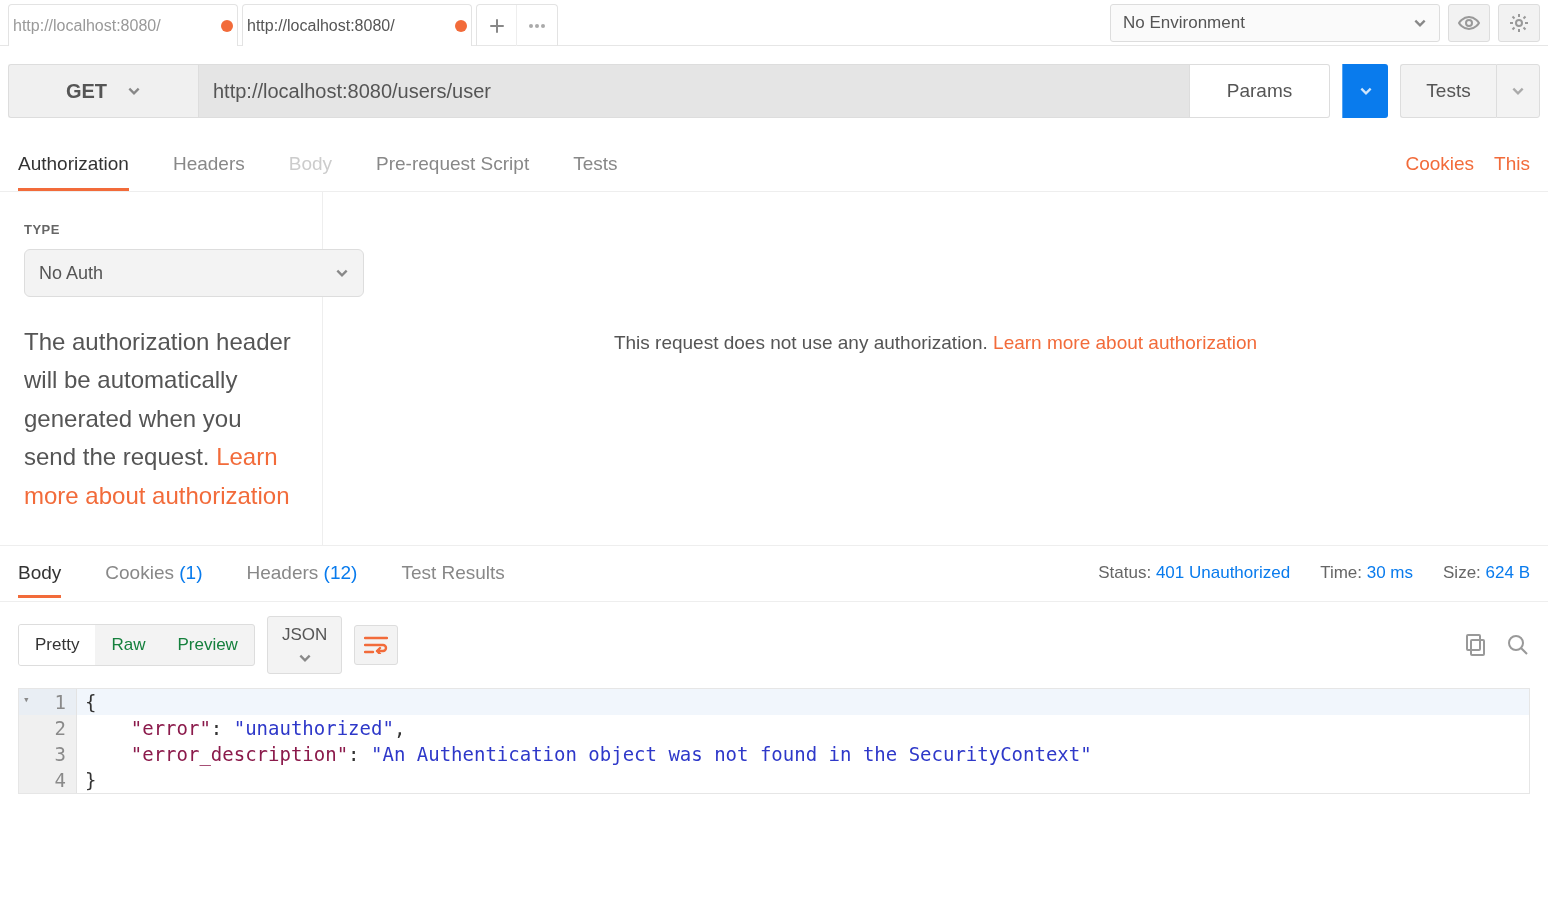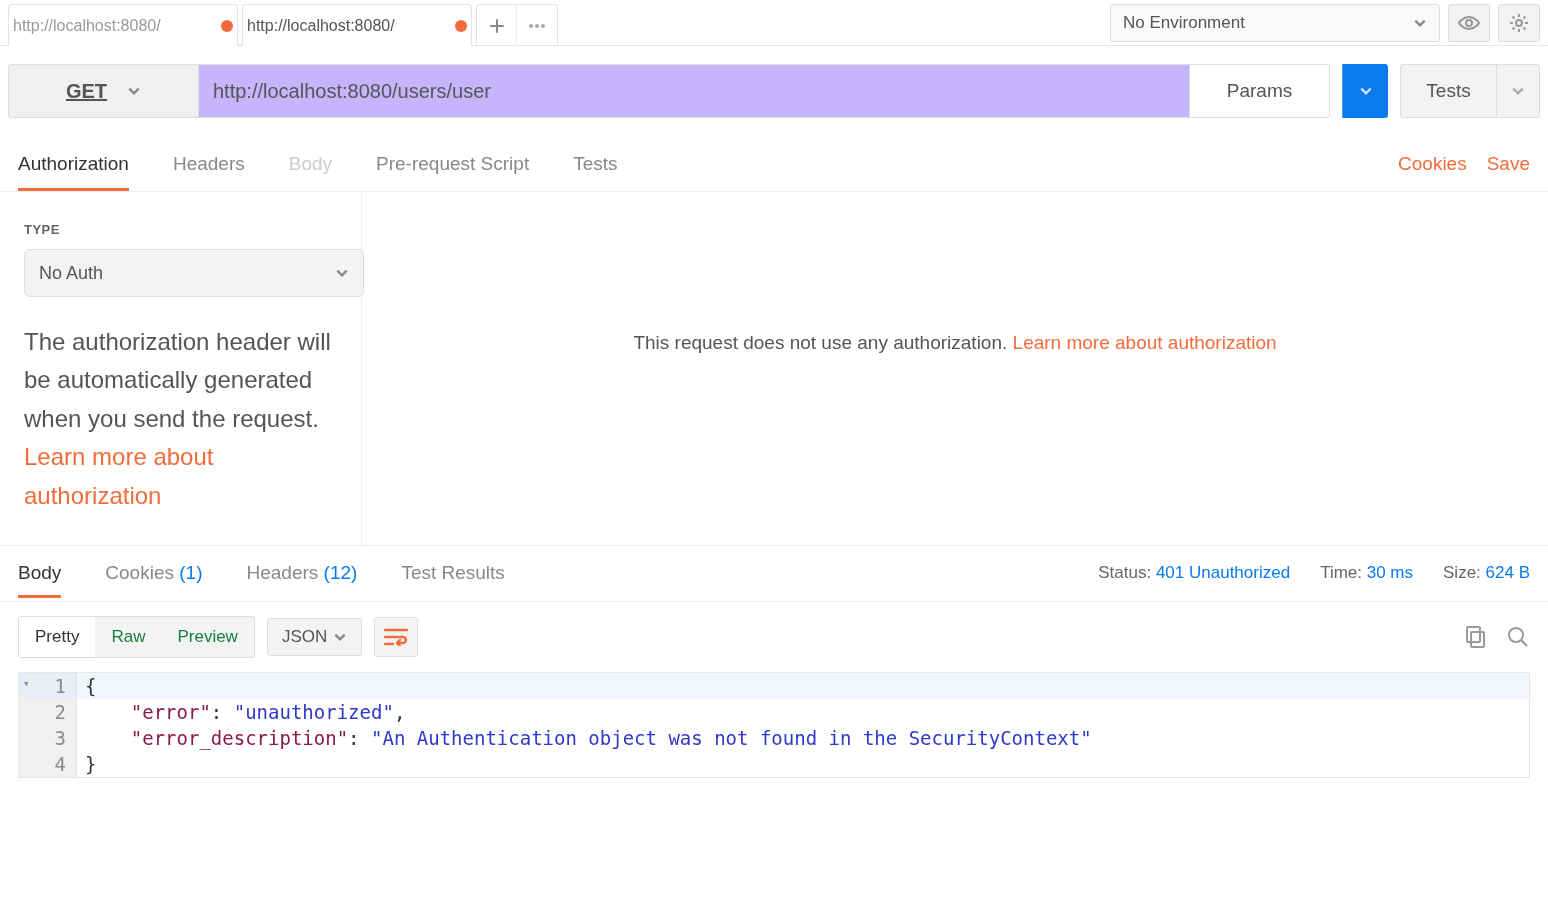--- a/index.html
+++ b/index.html
@@ -32,24 +32,24 @@
   }
   .iconbtn {
     width:42px; height:38px; display:flex; align-items:center; justify-content:center;
     border:1px solid #ddd; border-radius:3px; background:#f2f2f2; color:#888;
   }
 
   .request-row { display:flex; padding: 18px 8px; gap: 0; align-items:center; }
   .method-box {
     display:flex; align-items:center; justify-content:center; gap:20px;
     width: 190px; height: 54px; background:#f0f0f0; border:1px solid #ddd;
-    font-size:20px; font-weight:600; color:#555; border-right:none; border-radius:3px 0 0 3px;text-decoration:underline;
+    font-size:20px; font-weight:600; color:#555; border-right:none; border-radius:3px 0 0 3px;
   }
   .url-box {
-    flex:1; height:54px; border:1px solid #ddd; background:#c4b5fd;
+    flex:1; height:54px; border:1px solid #ddd; background:#e5e5e5;
     display:flex; align-items:center; padding:0 14px; font-size:20px; color:#555;
   }
   .params-btn {
     width:140px; height:54px; border:1px solid #ddd; border-left:none;
     background:#fff; display:flex; align-items:center; justify-content:center;
     font-size:19px; color:#555; border-radius:0 3px 3px 0;
   }
   .send-group { display:flex; margin-left:12px; }
   .send-btn {
     height:54px; width:120px; background:#097bed; color:#fff; font-size:21px; font-weight:600;
@@ -70,21 +70,21 @@
   }
 
   .req-tabs { display:flex; align-items:center; padding: 0 18px; font-size:19px; color:#888; border-bottom:1px solid #eee; height:56px; }
   .req-tab { margin-right:44px; cursor:pointer;text-align:right; }
   .req-tab.disabled { color:#ccc; }
   .req-tab.active { color:#333; position:relative; }
   .req-tab.active::after { content:""; position:absolute; left:0; right:0; bottom:-16px; height:3px; background:#f26b3a; }
   .req-links { margin-left:auto; display:flex; gap:20px; color:#f26b3a; font-size:19px; }
 
   .auth-area { display:flex; min-height: 320px; border-bottom:1px solid #eee; }
-  .auth-left { width: 362px; border-right:1px solid #eee; padding: 30px 24px; }
+  .auth-left { width: 323px; border-right:1px solid #eee; padding: 30px 24px; }
   .type-lbl { font-size:13px; font-weight:700; letter-spacing:.5px; color:#666; margin-bottom:12px; }
   .auth-select {
     display:flex; align-items:center; justify-content:space-between;
     height:48px; border:1px solid #ddd; border-radius:6px; background:#f3f3f3;
     padding:0 14px; font-size:18px; color:#555; width:340px;
   }
   .auth-desc { margin-top:26px; font-size:24px; line-height:1.6; color:#555; max-width:340px; }
   .link { color:#f26b3a; cursor:pointer; }
   .auth-right { flex:1; padding: 140px 40px 0; font-size:19px; color:#555; text-align:center; }
 
@@ -95,21 +95,21 @@
   .count { color:#097bed; }
   .resp-meta { margin-left:auto; display:flex; gap:30px; font-size:17px; color:#666; }
   .resp-meta .v { color:#097bed; }
 
   .toolbar { display:flex; align-items:center; padding:14px 18px; gap:12px; }
   .seg { display:flex; border:1px solid #ddd; border-radius:3px; overflow:hidden; background:#f3f3f3; }
   .seg button { border:none; background:transparent; padding:10px 16px; font-size:17px; color:#15803d; }
   .seg button.active { color:#333; background:#fff; }
   .pill {
     display:flex; align-items:center; gap:6px; border:1px solid #ddd; border-radius:3px;
-    background:#f3f3f3; padding:8px 14px; font-size:17px; color:#555;
+    background:#f3f3f3; padding:8px 14px; font-size:17px; color:#555;flex-direction:column;
   }
   .wrap-btn {
     width:44px; height:40px; border:1px solid #ddd; border-radius:3px; background:#f3f3f3;
     display:flex; align-items:center; justify-content:center;
   }
   .tool-right { margin-left:auto; display:flex; gap:18px; color:#888; }
   .tool-right .ic { width:24px; height:24px; }
 
   .code-area { border:1px solid #e6e6e6; margin:0 18px 20px; font-family: ui-monospace, Menlo, Consolas, monospace; font-size:19px; }
   .code-line { display:flex; }
@@ -210,21 +210,21 @@
 </div>
 
 <div class="req-tabs">
   <div class="req-tab active">Authorization</div>
   <div class="req-tab">Headers</div>
   <div class="req-tab disabled">Body</div>
   <div class="req-tab">Pre-request Script</div>
   <div class="req-tab">Tests</div>
   <div class="req-links">
     <span>Cookies</span>
-    <span>Save</span>
+    <span>This</span>
   </div>
 </div>
 
 <div class="auth-area">
   <div class="auth-left">
     <div class="type-lbl">TYPE</div>
     <div class="auth-select">
       <span>No Auth</span>
       <svg class="chev" viewBox="0 0 12 12">
           <path d="M2 4l4 4 4-4" stroke="#888" stroke-width="2" fill="none"></path>

